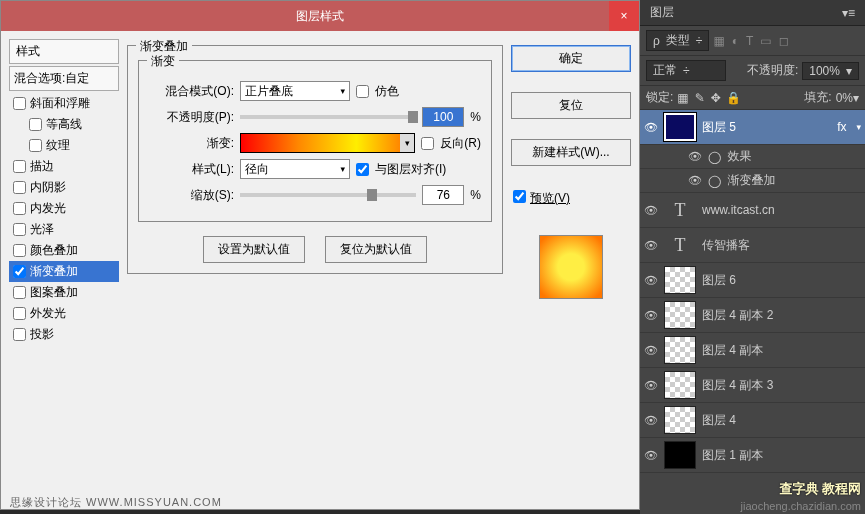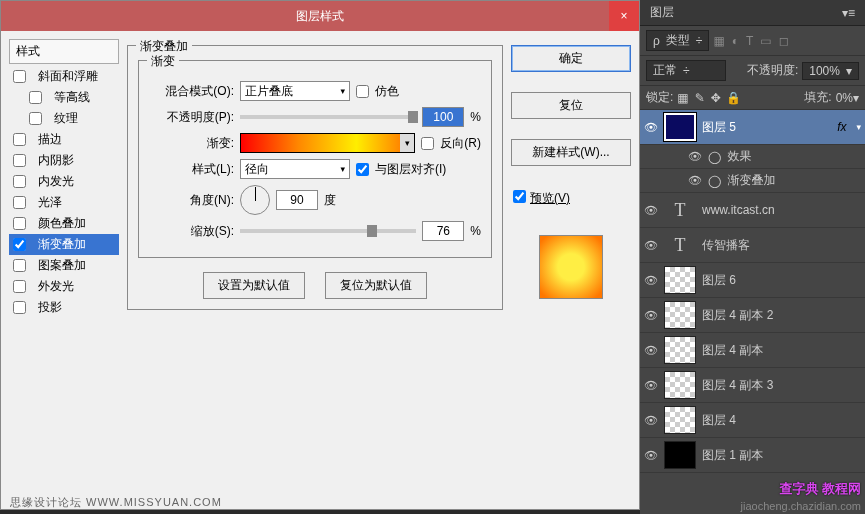--- a/index.html
+++ b/index.html
@@ -8,21 +8,21 @@
 
 .dialog { position: absolute; left: 0; top: 0; width: 640px; height: 510px; background: #f0f0f0; border: 1px solid #888; }
 .titlebar { background: #c15b5b; height: 30px; display: flex; align-items: center; justify-content: center; position: relative; color: #fff; }
 .closebtn { position: absolute; right: 0; top: 0; width: 30px; height: 30px; background: #e04040; color: #fff; display: flex; align-items: center; justify-content: center; font-size: 16px; cursor: pointer; }
 .dialog-body { display: flex; padding: 8px; gap: 8px; height: calc(100% - 30px); }
 
 .styles-col { width: 110px; }
 .styles-header { border: 1px solid #aaa; padding: 3px 6px; background: #f8f8f8; }
 .blend-opts { border: 1px solid #aaa; padding: 3px 4px; margin-top: 2px; background: #f8f8f8; }
 .style-list { margin-top: 2px; }
-.style-item { display: flex; align-items: center; padding: 2px 4px; gap: 12px; }
+.style-item { display: flex; align-items: center; padding: 2px 4px; gap: 4px; }
 .style-item.indent { padding-left: 20px; }
 .style-item.selected { background: #3874d1; color: #fff; }
 .style-item input[type=checkbox] { width: 13px; height: 13px; }
 
 .main-col { flex: 1; }
 .group { border: 1px solid #888; padding: 10px; position: relative; margin-top: 6px; }
 .group-title { position: absolute; top: -8px; left: 8px; background: #f0f0f0; padding: 0 4px; }
 .subgroup { border: 1px solid #888; padding: 14px 10px 10px; position: relative; margin-top: 4px; }
 .row { display: flex; align-items: center; margin: 6px 0; gap: 6px; }
 .row-label { width: 85px; text-align: right; }
@@ -56,41 +56,42 @@
 .layer-list { overflow: auto; }
 .layer { display: flex; align-items: center; padding: 3px 4px; gap: 6px; border-bottom: 1px solid #383838; }
 .layer.selected { background: #5a7aa8; color: #fff; }
 .layer.sub { padding-left: 48px; }
 .eye { width: 14px; text-align: center; font-size: 11px; cursor: pointer; }
 .thumb-sq { width: 32px; height: 28px; border: 1px solid #222; background: #fff; }
 .thumb-checker { background-image: linear-gradient(45deg,#ccc 25%,transparent 25%,transparent 75%,#ccc 75%),linear-gradient(45deg,#ccc 25%,#fff 25%,#fff 75%,#ccc 75%); background-size: 10px 10px; background-position: 0 0,5px 5px; }
 .thumb-navy { background: #0a0a60; border: 2px solid #fff; outline: 1px solid #000; }
 .thumb-black { background: #000; }
 .t-icon { width: 32px; height: 28px; display: flex; align-items: center; justify-content: center; font-family: Georgia, serif; font-size: 18px; color: #ccc; }
-.fx-badge { margin-left: auto; font-style: italic; color: #000000; padding-right: 4px; }
+.fx-badge { margin-left: auto; color: #ffffff; padding-right: 4px; }
 .chev { font-size: 9px; }
 
 .watermark { position: absolute; left: 10px; bottom: 4px; color: #666; font-size: 11px; letter-spacing: 1px; }
 .watermark2 { position: absolute; right: 4px; bottom: 2px; color: #888; font-size: 11px; }
-.watermark3 { position: absolute; right: 4px; bottom: 16px; color: #d946ef; font-size: 13px; font-weight: bold; text-shadow: 0 0 2px #000; }
+.watermark3 { position: absolute; right: 4px; bottom: 16px; color: #fef9c3; font-size: 13px; font-weight: bold; text-shadow: 0 0 2px #000; }
 </style>
 </head>
 <body>
 
 <div class="dialog">
   <div class="titlebar">
     <span>图层样式</span>
     <div class="closebtn">
       <span>×</span>
     </div>
   </div>
   <div class="dialog-body">
 
     <div class="styles-col">
       <div class="styles-header">样式</div>
+      <div class="blend-opts">混合选项:自定</div>
       <div class="style-list" id="style-list">
           <div class="style-item">
             <input type="checkbox" style="">
             <span>斜面和浮雕</span>
           </div>
           <div class="style-item indent">
             <input type="checkbox" style="">
             <span>等高线</span>
           </div>
           <div class="style-item indent">
@@ -173,26 +174,20 @@
           <div class="row">
             <div class="row-label">样式(L):</div>
             <div class="combo" style="width:110px">
               <span>径向</span>
               <span class="arrow">▾</span>
             </div>
             <input type="checkbox" checked="" style="">
             <span>与图层对齐(I)</span>
           </div>
 
-          <div class="row">
-            <div class="row-label">角度(N):</div>
-            <div class="angle-dial"></div>
-            <div class="numbox">90</div>
-            <span>度</span>
-          </div>
 
           <div class="row">
             <div class="row-label">缩放(S):</div>
             <div class="slider">
                 <div class="thumb" style="left:72%"></div>
               </div>
             <div class="numbox">76</div>
             <span>%</span>
           </div>
         </div>

